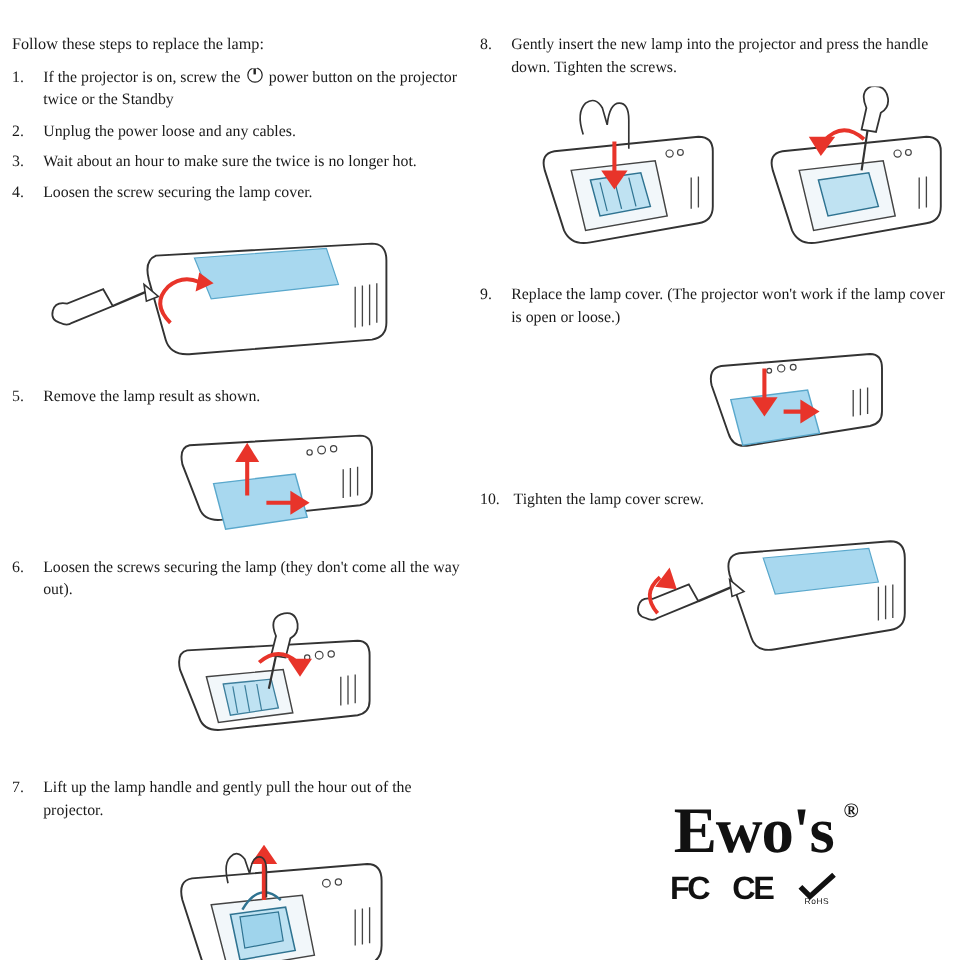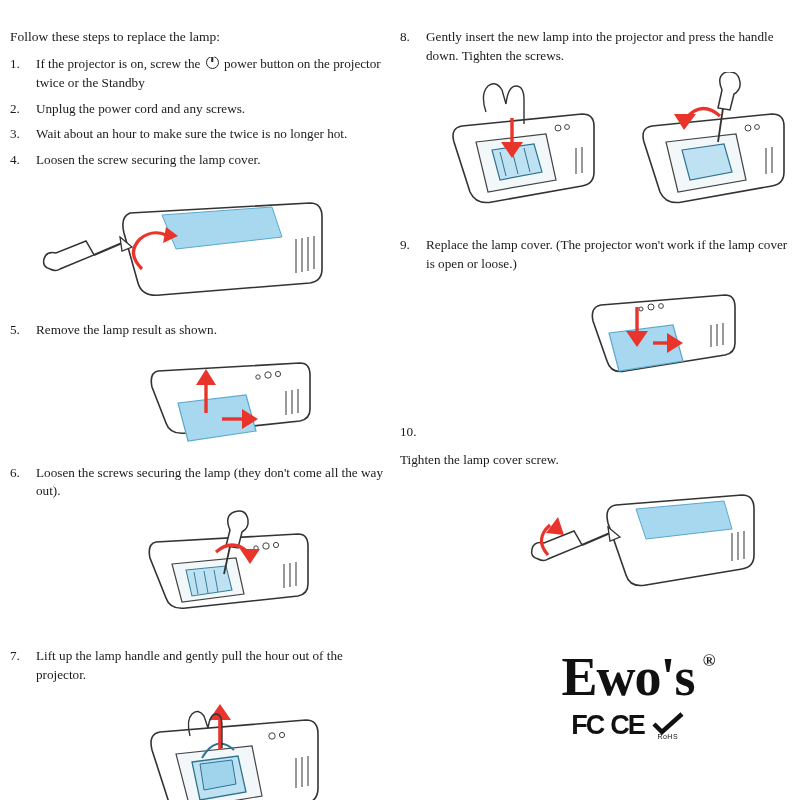--- a/index.html
+++ b/index.html
@@ -98,21 +98,21 @@
     left: 50%;
     top: -3.5px;
     width: 5px;
     height: 3px;
     background: #fff;
     transform: translateX(-50%);
   }
   .logo-wrap {
     position: absolute;
     left: 498px;
-    top: 650px;
+    top: 665px;
     width: 260px;
     text-align: center;
   }
   .logo-text {
     font-family: "Liberation Serif", serif;
     font-size: 54px;
     font-weight: bold;
     letter-spacing: -1px;
     line-height: 1;
     color: #111;
@@ -124,21 +124,21 @@
     right: -20px;
     top: 2px;
     font-size: 17px;
     font-weight: bold;
   }
   .marks {
     margin-top: 6px;
     display: flex;
     align-items: center;
     justify-content: center;
-    gap: 7px;
+    gap: 20px;
   }
   .mark-fc, .mark-ce {
     font-family: "Liberation Sans", sans-serif;
     font-weight: bold;
     font-size: 27px;
     letter-spacing: -2px;
     color: #111;
   }
   .mark-rohs {
     position: relative;
@@ -165,21 +165,21 @@
 
     <div class="step">
       <div class="num">1.</div>
       <div class="txt">
         <span>If the projector is on, screw the </span><span class="power-glyph"></span><span> power button on the projector twice or the Standby</span><br>
       </div>
     </div>
 
     <div class="step">
       <div class="num">2.</div>
-      <div class="txt">Unplug the power cord and any screws.</div>
+      <div class="txt">Unplug the power loose and any cables.</div>
     </div>
 
     <div class="step">
       <div class="num">3.</div>
       <div class="txt">Wait about an hour to make sure the twice is no longer hot.</div>
     </div>
 
     <div class="step">
       <div class="num">4.</div>
       <div class="txt">Loosen the screw securing the lamp cover.</div>
@@ -379,21 +379,21 @@
 
           <path d="M92 26 L92 54" stroke="#e8342a" stroke-width="3.4" fill="none"></path>
           <path d="M92 66 L81 50 L103 50 Z" fill="#e8342a"></path>
 
           <path d="M108 62 L126 62" stroke="#e8342a" stroke-width="3.4" fill="none"></path>
           <path d="M138 62 L122 72 L122 52 Z" fill="#e8342a"></path>
         </g>
       </svg>
     </div>
 
-    <div class="step" style="margin-top:22px;flex-direction:column;">
+    <div class="step" style="margin-top:6px;">
       <div class="num wide">10.</div>
       <div class="txt">Tighten the lamp cover screw.</div>
     </div>
 
     <div class="fig" style="height:130px;">
       <svg width="360" height="130" viewBox="0 0 360 130">
         <g transform="translate(120,0)">
           <path d="M96 28 L222 18 Q234 18 234 32 L234 78 Q234 90 222 92 L126 108 Q110 111 106 98 L88 46 Q84 30 96 28 Z" fill="#ffffff" stroke="#333" stroke-width="1.6"></path>
           <path d="M116 32 L204 24 L212 52 L126 62 Z" fill="#a8d8ef" stroke="#5aa8cc" stroke-width="1"></path>
           <g stroke="#444" stroke-width="1.1">

